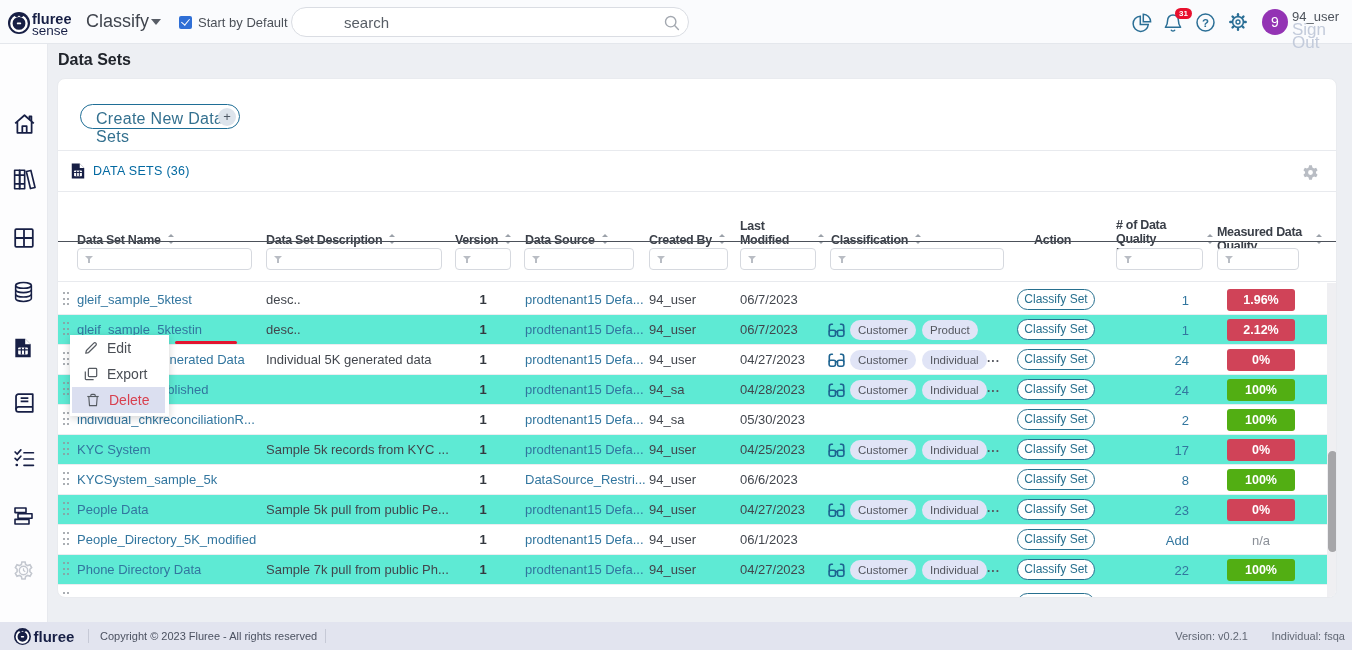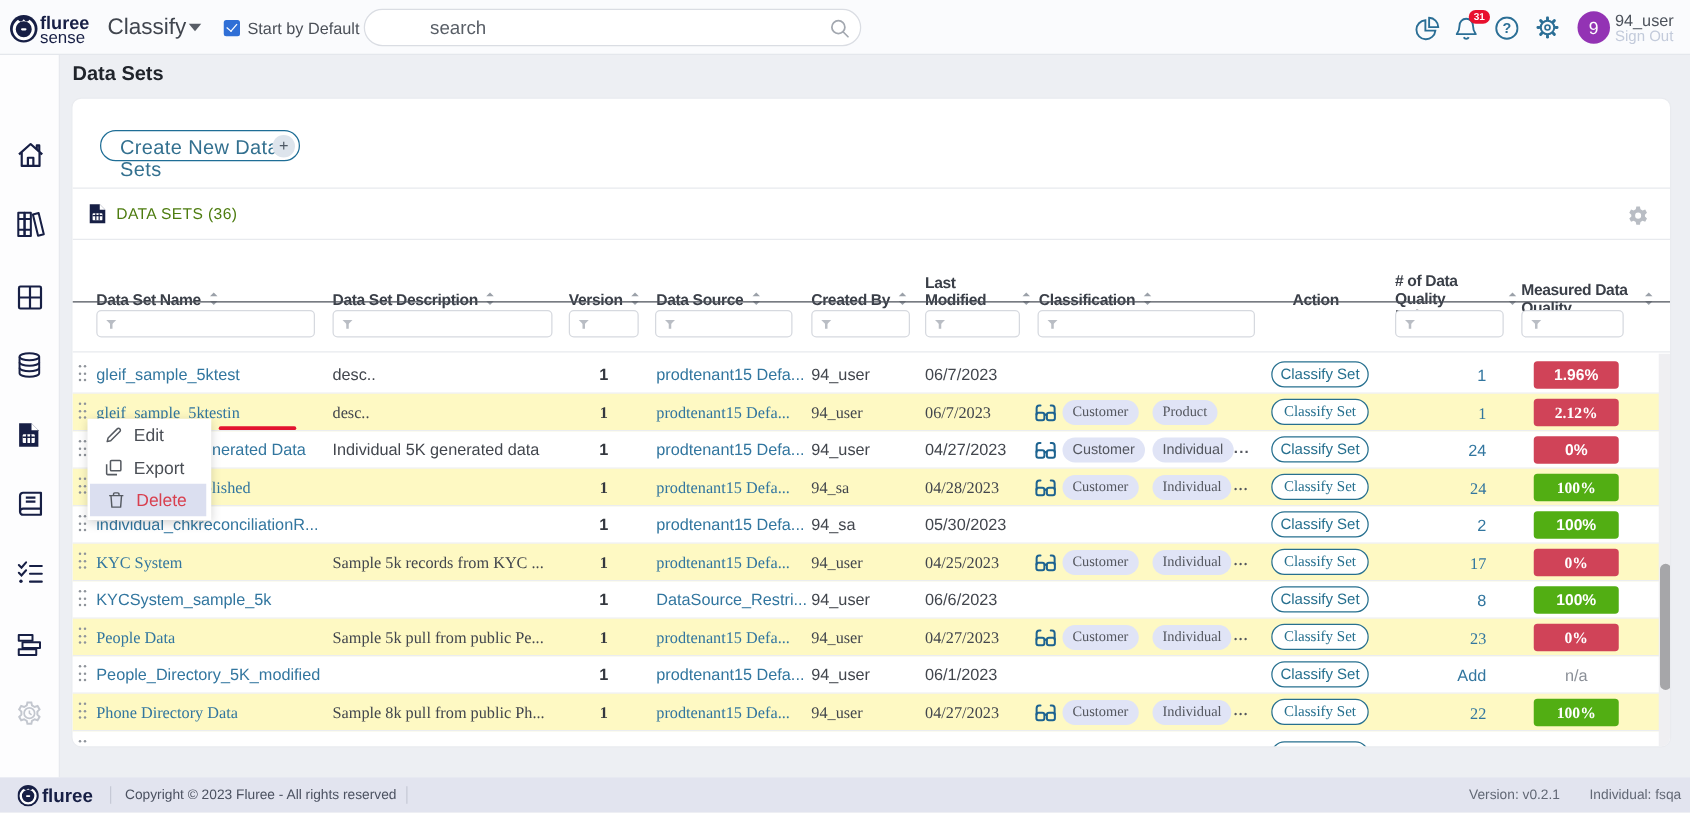--- a/index.html
+++ b/index.html
@@ -12,59 +12,59 @@
 .caret { position:absolute; left:151px; top:19px; width:0; height:0; border-left:5px solid transparent; border-right:5px solid transparent; border-top:6px solid #585d66; }
 .cb { position:absolute; left:179px; top:16px; width:13px; height:13px; background:#2f6fd6; border-radius:2px; }
 .cb:after { content:""; position:absolute; left:3.5px; top:1px; width:4px; height:7px; border:solid #fff; border-width:0 1.8px 1.8px 0; transform:rotate(40deg); }
 .cblabel { position:absolute; left:198px; top:15px; font-size:13px; color:#4b5058; }
 #search { position:absolute; left:291px; top:7px; width:398px; height:30px; background:#fff; border:1px solid #dadde3; border-radius:16px; }
 #search .ph { position:absolute; left:20px; top:6px; font-size:15px; color:#585e66;margin-left:32px; }
 .navic { position:absolute; top:13px; }
 #badge25 { position:absolute; left:1175px; top:8px; width:17px; height:11px; background:#e8102e; border-radius:6px; color:#fff; font-size:8px; font-weight:bold; text-align:center; line-height:11px; z-index:2;}
 #avatar { position:absolute; left:1262px; top:9px; width:26px; height:26px; border-radius:50%; background:#9333b4; color:#fff; font-size:14px; text-align:center; line-height:26px; }
 .uname { position:absolute; left:1292px; top:10px; font-size:13px; color:#4d535c; line-height:13px;}
-.uout  { position:absolute; left:1292px; top:23px; font-size:12px; color:#c3cbdb; line-height:13px;}
+.uout  { position:absolute; left:1292px; top:23px; font-size:17px; color:#c3cbdb; line-height:13px;}
 
 
 #side { position:absolute; left:0; top:44px; width:48px; height:578px; background:#fdfdfe; border-right:1px solid #e7e9ee; z-index:20; }
 #side svg { position:absolute; left:13px; }
 
 
 #foot { position:absolute; left:0; top:622px; width:1352px; height:28px; background:#e2e4ef; z-index:30; font-size:11px; color:#4b5160;}
 #foot .sep { position:absolute; top:7px; width:1px; height:14px; background:#c6c9d6; }
 #foot .cp { position:absolute; left:100px; top:8px; white-space:nowrap; }
 #foot .fver { position:absolute; right:104px; top:8px; color:#626875; white-space:nowrap; }
 #foot .env { position:absolute; right:7px; top:8px; color:#626875; white-space:nowrap; }
 
 
 #ptitle { position:absolute; left:58px; top:51px; font-size:16px; font-weight:bold; color:#20242b; }
 #card { position:absolute; left:57px; top:78px; width:1280px; height:520px; background:#fff; border:1px solid #e9ebef; border-radius:8px; overflow:hidden; }
 #createbtn { position:absolute; left:22px; top:25px; width:160px; height:25px; border:1.5px solid #1f6e96; border-radius:13px; }
 #createbtn .t { position:absolute; left:15px; top:5px; font-size:16px; color:#33708f; letter-spacing:.3px;}
 #createbtn .plus { position:absolute; right:3px; top:2.5px; width:18px; height:18px; border-radius:50%; background:#dde4ec; color:#4e5864; font-size:13px; text-align:center; line-height:17px; }
 .divider { position:absolute; left:0; width:1280px; height:1px; background:#e8eaee; }
 #dsrow { position:absolute; left:0; top:72px; width:1280px; height:40px; }
-#dsrow .label { position:absolute; left:35px; top:13px; font-size:12.5px; color:#4d7c0f; letter-spacing:.3px; }
+#dsrow .label { position:absolute; left:35px; top:13px; font-size:12.5px; color:#0369a1; letter-spacing:.3px; }
 #gearlight { position:absolute; right:17px; top:85px; }
 
 
 .th { position:absolute; top:131px; font-size:12.5px; font-weight:bold; color:#3a3f48; line-height:14px; letter-spacing:-0.3px;margin-top:23px; }
 .sort { display:inline-block; position:relative; width:7px; height:10px; margin-left:7px; }
 .sort:before { content:""; position:absolute; left:0; top:0; border-left:3.5px solid transparent; border-right:3.5px solid transparent; border-bottom:3.5px solid #9ba1a9; }
 .sort:after  { content:""; position:absolute; left:0; bottom:0; border-left:3.5px solid transparent; border-right:3.5px solid transparent; border-top:3.5px solid #9ba1a9; }
 #hdrline { position:absolute; left:0; top:162px; width:1280px; height:1px; background:#4c515a; }
 .fin { position:absolute; top:169px; height:22px; background:#fff; border:1px solid #d6d9df; border-radius:4px; }
 .fin i { position:absolute; left:7px; top:7px; width:0; height:0; border-left:4.5px solid transparent; border-right:4.5px solid transparent; border-top:4.5px solid #b9bdc4; }
 .fin i:after { content:""; position:absolute; left:-1px; top:-2.5px; width:2px; height:5.5px; background:#b9bdc4; }
 #filtline { position:absolute; left:0; top:202px; width:1280px; height:1px; background:#e8eaee; }
 
 
 #rows { position:absolute; left:0; top:206px; width:1280px; }
 .row { position:relative; width:1280px; height:30px; border-bottom:1px solid #ebedf0; }
-.row.alt { background:#fef9c3;font-family:Liberation Serif, serif; }
+.row.alt { background:#5eead4; }
 .cell { position:absolute; top:7px; font-size:13px; color:#42464d; white-space:nowrap; }
 .name { left:19px; color:#32769f; }
 .desc { left:208px; }
 .ver { left:405px; width:40px; text-align:center; font-weight:bold; color:#34383f; }
 .src { left:467px; color:#32769f; }
 .crt { left:591px; }
 .dt { left:682px; }
 .glass { position:absolute; left:770px; top:8px; }
 .pill { position:absolute; top:5px; height:20px; background:#e0e4f6; border-radius:10px; font-size:11.5px; color:#53565e; line-height:20px; padding:0 8px; }
 .p1 { left:792px; }
@@ -510,21 +510,21 @@
       <div class="row alt">
         <span class="handle">
           <i style="left:0;top:0px"></i>
           <i style="left:3.6px;top:0px"></i>
           <i style="left:0;top:5.5px"></i>
           <i style="left:3.6px;top:5.5px"></i>
           <i style="left:0;top:11px"></i>
           <i style="left:3.6px;top:11px"></i>
         </span>
         <span class="cell name">Phone Directory Data</span>
-        <span class="cell desc">Sample 8k pull from public Ph...</span>
+        <span class="cell desc">Sample 7k pull from public Ph...</span>
         <span class="cell ver">1</span>
         <span class="cell src">prodtenant15 Defa...</span>
         <span class="cell crt">94_user</span>
         <span class="cell dt">04/27/2023</span>
         <span class="glass"><svg width="17" height="15" viewBox="0 0 17 15">
             <g fill="none" stroke="#1d6390" stroke-width="1.6" stroke-linejoin="round">
               <rect x="1.1" y="7.2" width="6.4" height="6" rx="1.6"></rect>
               <rect x="9.5" y="7.2" width="6.4" height="6" rx="1.6"></rect>
               <path d="M7.5 9.2 Q8.5 8.2 9.5 9.2"></path>
               <path d="M1.3 8.5 L1.3 3.6 Q1.3 1.3 3.4 1.3 L4.4 1.3" stroke-linecap="round"></path>

